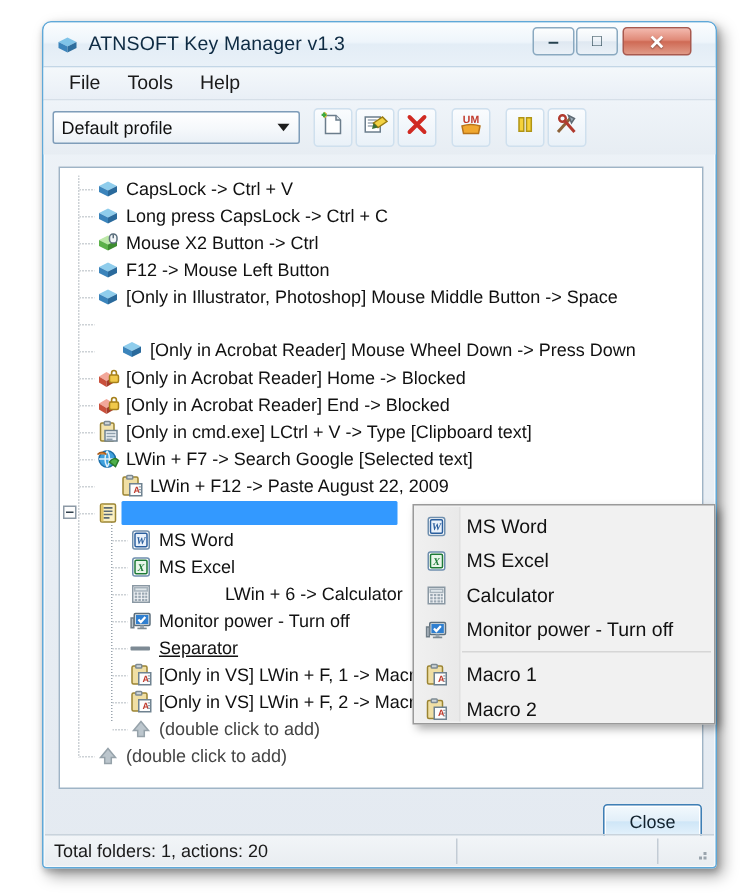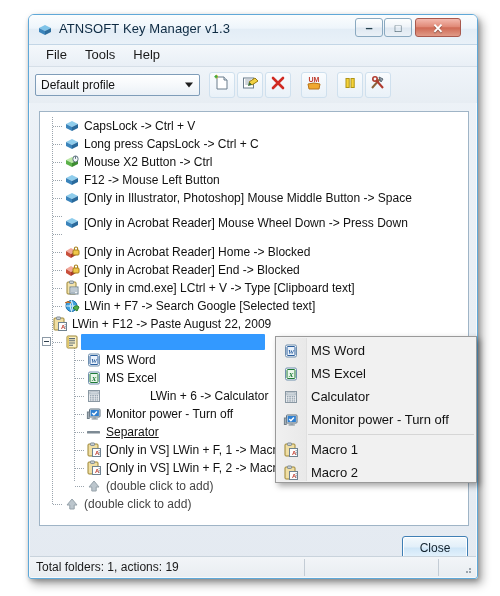--- a/index.html
+++ b/index.html
@@ -398,21 +398,21 @@
         <div class="row" style="top: 77px; padding-left: 24px;">
           <span class="icon"><svg class="ico" width="16" height="16" viewBox="0 0 16 16">
               <polygon points="2,6 8,3 14,6 8,9" fill="#8fcdec"></polygon>
               <polygon points="2,6 8,9 8,13 2,10" fill="#3b84bb"></polygon>
               <polygon points="14,6 8,9 8,13 14,10" fill="#2a6a9c"></polygon>
             </svg></span>
           <span class="lbl">[Only in Illustrator, Photoshop] Mouse Middle Button -&gt; Space</span>
         </div>
         <div class="guide-h" style="left: 13px; top: 104px; width: 10px;"></div>
         <div class="guide-h" style="left: 13px; top: 122px; width: 10px;"></div>
-        <div class="row" style="top: 102px; padding-left: 24px;">
+        <div class="row" style="top: 112px; padding-left: 40px;">
           <span class="icon"><svg class="ico" width="16" height="16" viewBox="0 0 16 16">
               <polygon points="2,6 8,3 14,6 8,9" fill="#8fcdec"></polygon>
               <polygon points="2,6 8,9 8,13 2,10" fill="#3b84bb"></polygon>
               <polygon points="14,6 8,9 8,13 14,10" fill="#2a6a9c"></polygon>
             </svg></span>
           <span class="lbl">[Only in Acrobat Reader] Mouse Wheel Down -&gt; Press Down</span>
         </div>
         <div class="guide-h" style="left: 13px; top: 140px; width: 10px;"></div>
         <div class="row" style="top: 131px; padding-left: 24px;">
           <span class="icon"><svg class="ico" width="16" height="16" viewBox="0 0 16 16">
@@ -449,21 +449,21 @@
         <div class="row" style="top: 185px; padding-left: 24px;">
           <span class="icon"><svg class="ico" width="16" height="16" viewBox="0 0 16 16">
               <circle cx="7.5" cy="8" r="5.5" fill="#3fa0dd" stroke="#1b6ea8"></circle>
               <path d="M2 8 h11 M7.5 2.5 q3 5.5 0 11 M7.5 2.5 q-3 5.5 0 11" fill="none" stroke="#dff1fb"></path>
               <path d="M9 10 q3 -4 6 -1 l-2 4 z" fill="#4fb04a" stroke="#2b7a2a"></path>
               <path d="M1 5 q3 -3 6 0" fill="#e2863a" stroke="#a85c1c"></path>
             </svg></span>
           <span class="lbl">LWin + F7 -&gt; Search Google [Selected text]</span>
         </div>
         <div class="guide-h" style="left: 13px; top: 212px; width: 10px;"></div>
-        <div class="row" style="top: 203px; padding-left: 12px;">
+        <div class="row" style="top: 203px; padding-left: 40px;">
           <span class="icon"><svg class="ico" width="16" height="16" viewBox="0 0 16 16">
               <rect x="2" y="2" width="10" height="12" rx="1" fill="#f0dfa4" stroke="#9b8432"></rect>
               <rect x="4.5" y="1" width="4" height="2.4" rx="0.6" fill="#cfd6da" stroke="#7d8a92"></rect>
               <rect x="6.5" y="6.5" width="8" height="8" fill="#fdfdfd" stroke="#6f8290"></rect>
               <text x="9" y="12.6" font-size="6" font-family="Liberation Sans, sans-serif" fill="#c0392b" font-weight="bold">A</text>
               <path d="M12.5 8.6 h1.6 M12.5 10.4 h1.6 M12.5 12.2 h1.6" stroke="#8fa0ad" stroke-width="0.9"></path>
             </svg></span>
           <span class="lbl">LWin + F12 -&gt; Paste August 22,  2009</span>
         </div>
         <div class="guide-h" style="left: 13px; top: 230px; width: 10px;"></div>
@@ -572,21 +572,21 @@
           <span class="lbl">(double click to add)</span>
         </div>
       </div>
   </div>
 
   <div id="close-btn">
     <span>Close</span>
   </div>
 
   <div id="statusbar">
-    <span id="status-text">Total folders: 1, actions: 19</span>
+    <span id="status-text">Total folders: 1, actions: 20</span>
     <span id="status-div1"></span>
     <span id="status-div2"></span>
     <span id="grip">
       <svg width="12" height="12" viewBox="0 0 12 12">
         <g fill="#9aa4ad">
           <rect x="8" y="8" width="2" height="2"></rect>
           <rect x="5" y="8" width="2" height="2"></rect>
           <rect x="8" y="5" width="2" height="2"></rect>
         </g>
       </svg>

